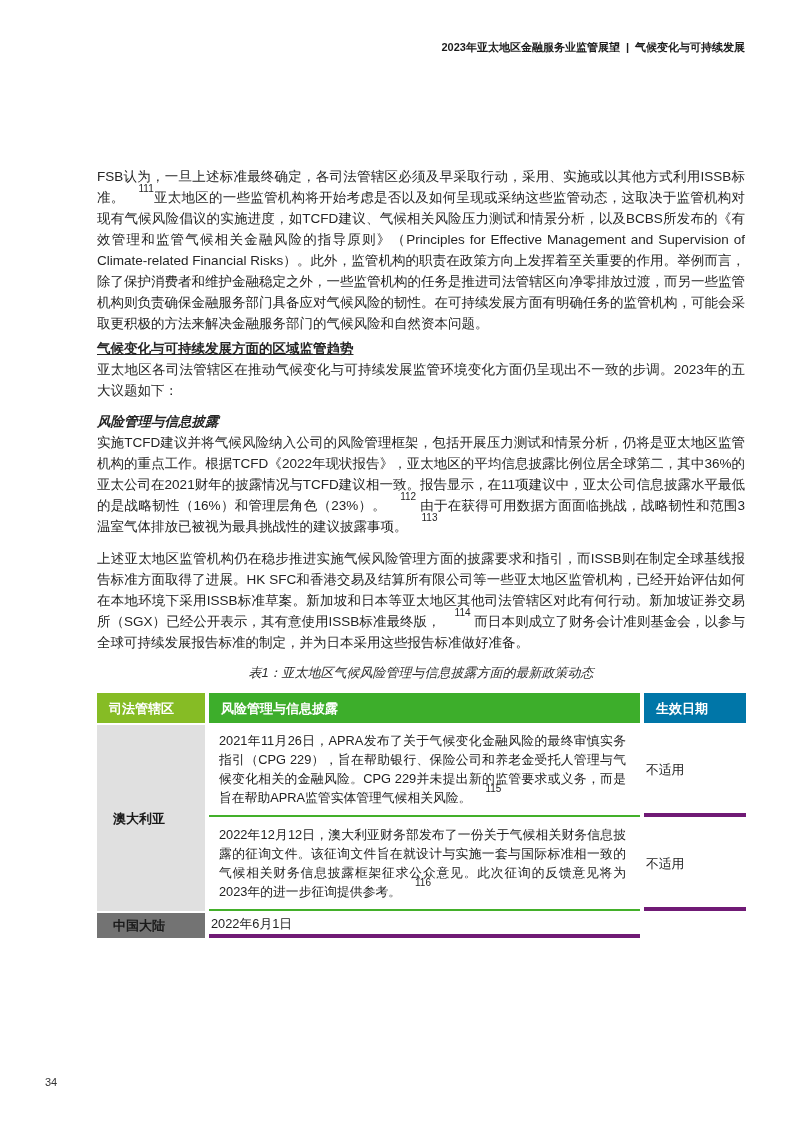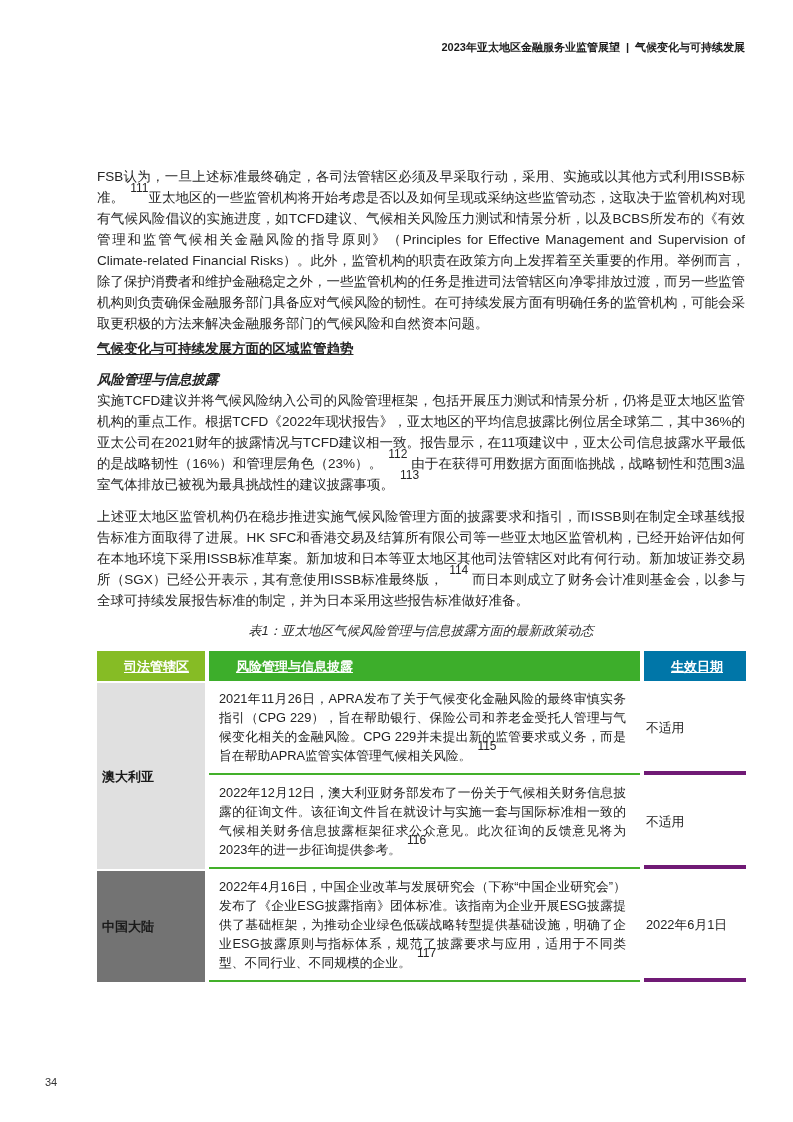--- a/index.html
+++ b/index.html
@@ -12,39 +12,39 @@
     position:absolute;top:40px;right:48px;font-size:11px;font-weight:700;
     color:#1a1a1a;white-space:nowrap;text-align:right;
   }
   .page-header .sep{margin:0 6px;font-weight:700;}
   
   .content{
     position:absolute;left:97px;top:166px;width:648px;
     font-size:13.5px;line-height:21px;text-align:justify;
   }
   .para{margin:0;}
-  sup.fn{font-size:12px;line-height:0;position:relative;top:-5px;margin-left:6px;}
+  sup.fn{font-size:10px;line-height:0;position:relative;top:-5px;margin-left:14px;}
   .h-bold{font-weight:700;margin:4px 0 0 0;text-align:left;text-decoration:underline;}
   .h-italic{font-weight:700;font-style:italic;margin:10px 0 0 0;text-align:left;}
   .para-issb{margin-top:11px;}
   .tbl-caption{
     margin-top:12px;font-style:italic;font-size:13px;line-height:15px;
     color:#2b2b2b;text-align:center;
   }
   
   .pt{
     margin-top:6px;display:grid;grid-template-columns:108px 431px 102px;
     column-gap:4px;row-gap:2px;text-align:left;
   }
   .pt-h{
-    height:30px;display:flex;align-items:center;padding-left:27px;
-    box-sizing:border-box;color:#ffffff;font-weight:700;font-size:13px;text-decoration:underline;
+    height:30px;display:flex;align-items:center;padding-left:12px;
+    box-sizing:border-box;color:#ffffff;font-weight:700;font-size:13px;
   }
   .pt-jur{
-    display:flex;align-items:center;padding-left:5px;box-sizing:border-box;
+    display:flex;align-items:center;padding-left:16px;box-sizing:border-box;
     font-weight:700;font-size:13px;color:#1a1a1a;
   }
   .pt-jur-a{grid-column:1;grid-row:2 / span 2;}
   .pt-jur-c{grid-column:1;}
   .pt-txt{
     padding:6px 14px 8px 10px;box-sizing:border-box;font-size:12.8px;
     line-height:19px;border-bottom:2px solid #43B02A;text-align:justify;color:#222;
   }
   .pt-date{
     display:flex;align-items:center;font-size:12.8px;color:#222;
@@ -60,20 +60,21 @@
 
 <header class="page-header">
   <span>2023年亚太地区金融服务业监管展望</span><span class="sep">|</span><span>气候变化与可持续发展</span>
 </header>
 
 <main class="content">
 
   <p class="para"><span>FSB认为，一旦上述标准最终确定，各司法管辖区必须及早采取行动，采用、实施或以其他方式利用ISSB标准。</span><sup class="fn">111</sup><span>亚太地区的一些监管机构将开始考虑是否以及如何呈现或采纳这些监管动态，这取决于监管机构对现有气候风险倡议的实施进度，如TCFD建议、气候相关风险压力测试和情景分析，以及BCBS所发布的《有效管理和监管气候相关金融风险的指导原则》（Principles for Effective Management and Supervision of Climate-related Financial Risks）。此外，监管机构的职责在政策方向上发挥着至关重要的作用。举例而言，除了保护消费者和维护金融稳定之外，一些监管机构的任务是推进司法管辖区向净零排放过渡，而另一些监管机构则负责确保金融服务部门具备应对气候风险的韧性。在可持续发展方面有明确任务的监管机构，可能会采取更积极的方法来解决金融服务部门的气候风险和自然资本问题。</span></p>
 
   <p class="para h-bold">气候变化与可持续发展方面的区域监管趋势</p>
+  <p class="para">亚太地区各司法管辖区在推动气候变化与可持续发展监管环境变化方面仍呈现出不一致的步调。2023年的五大议题如下：</p>
 
   <p class="para h-italic">风险管理与信息披露</p>
   <p class="para"><span>实施TCFD建议并将气候风险纳入公司的风险管理框架，包括开展压力测试和情景分析，仍将是亚太地区监管机构的重点工作。根据TCFD《2022年现状报告》，亚太地区的平均信息披露比例位居全球第二，其中36%的亚太公司在2021财年的披露情况与TCFD建议相一致。报告显示，在11项建议中，亚太公司信息披露水平最低的是战略韧性（16%）和管理层角色（23%）。</span><sup class="fn">112</sup><span> 由于在获得可用数据方面面临挑战，战略韧性和范围3温室气体排放已被视为最具挑战性的建议披露事项。</span><sup class="fn">113</sup></p>
 
   <p class="para para-issb"><span>上述亚太地区监管机构仍在稳步推进实施气候风险管理方面的披露要求和指引，而ISSB则在制定全球基线报告标准方面取得了进展。HK SFC和香港交易及结算所有限公司等一些亚太地区监管机构，已经开始评估如何在本地环境下采用ISSB标准草案。新加坡和日本等亚太地区其他司法管辖区对此有何行动。新加坡证券交易所（SGX）已经公开表示，其有意使用ISSB标准最终版，</span><sup class="fn">114</sup><span> 而日本则成立了财务会计准则基金会，以参与全球可持续发展报告标准的制定，并为日本采用这些报告标准做好准备。</span></p>
 
   <p class="tbl-caption">表1：亚太地区气候风险管理与信息披露方面的最新政策动态</p>
 
   <div class="pt">
     <div class="pt-h" style="background-color: rgb(134, 188, 37);">司法管辖区</div>
@@ -82,19 +83,18 @@
 
     <div class="pt-jur pt-jur-a" style="background-color: rgb(224, 224, 224);">澳大利亚</div>
 
     <div class="pt-txt"><span>2021年11月26日，APRA发布了关于气候变化金融风险的最终审慎实务指引（CPG 229），旨在帮助银行、保险公司和养老金受托人管理与气候变化相关的金融风险。CPG 229并未提出新的监管要求或义务，而是旨在帮助APRA监管实体管理气候相关风险。</span><sup class="fn">115</sup></div>
     <div class="pt-date">不适用</div>
 
     <div class="pt-txt"><span>2022年12月12日，澳大利亚财务部发布了一份关于气候相关财务信息披露的征询文件。该征询文件旨在就设计与实施一套与国际标准相一致的气候相关财务信息披露框架征求公众意见。此次征询的反馈意见将为2023年的进一步征询提供参考。</span><sup class="fn">116</sup></div>
     <div class="pt-date">不适用</div>
 
     <div class="pt-jur pt-jur-c" style="background-color: #737373;">中国大陆</div>
-    <div class="pt-txt"><span>2022年4月16日，中国企业改革与发展研究会（下称“中国企业研究会”）发布了《企业ESG披露指南》团体标准。该指南为企业开展ESG披露提供了基础框架，为推动企业绿色低碳战略转型提供基础设施，明确了企业ESG披露原则与指标体系，规范了披露要求与应用，适用于不同类型、不同行业、不同规模的企业。</span><sup class="fn">117</sup></div>
     <div class="pt-date">2022年6月1日</div>
   </div>
 
 </main>
 
 <footer class="page-number">34</footer>
 
 </body></html>

